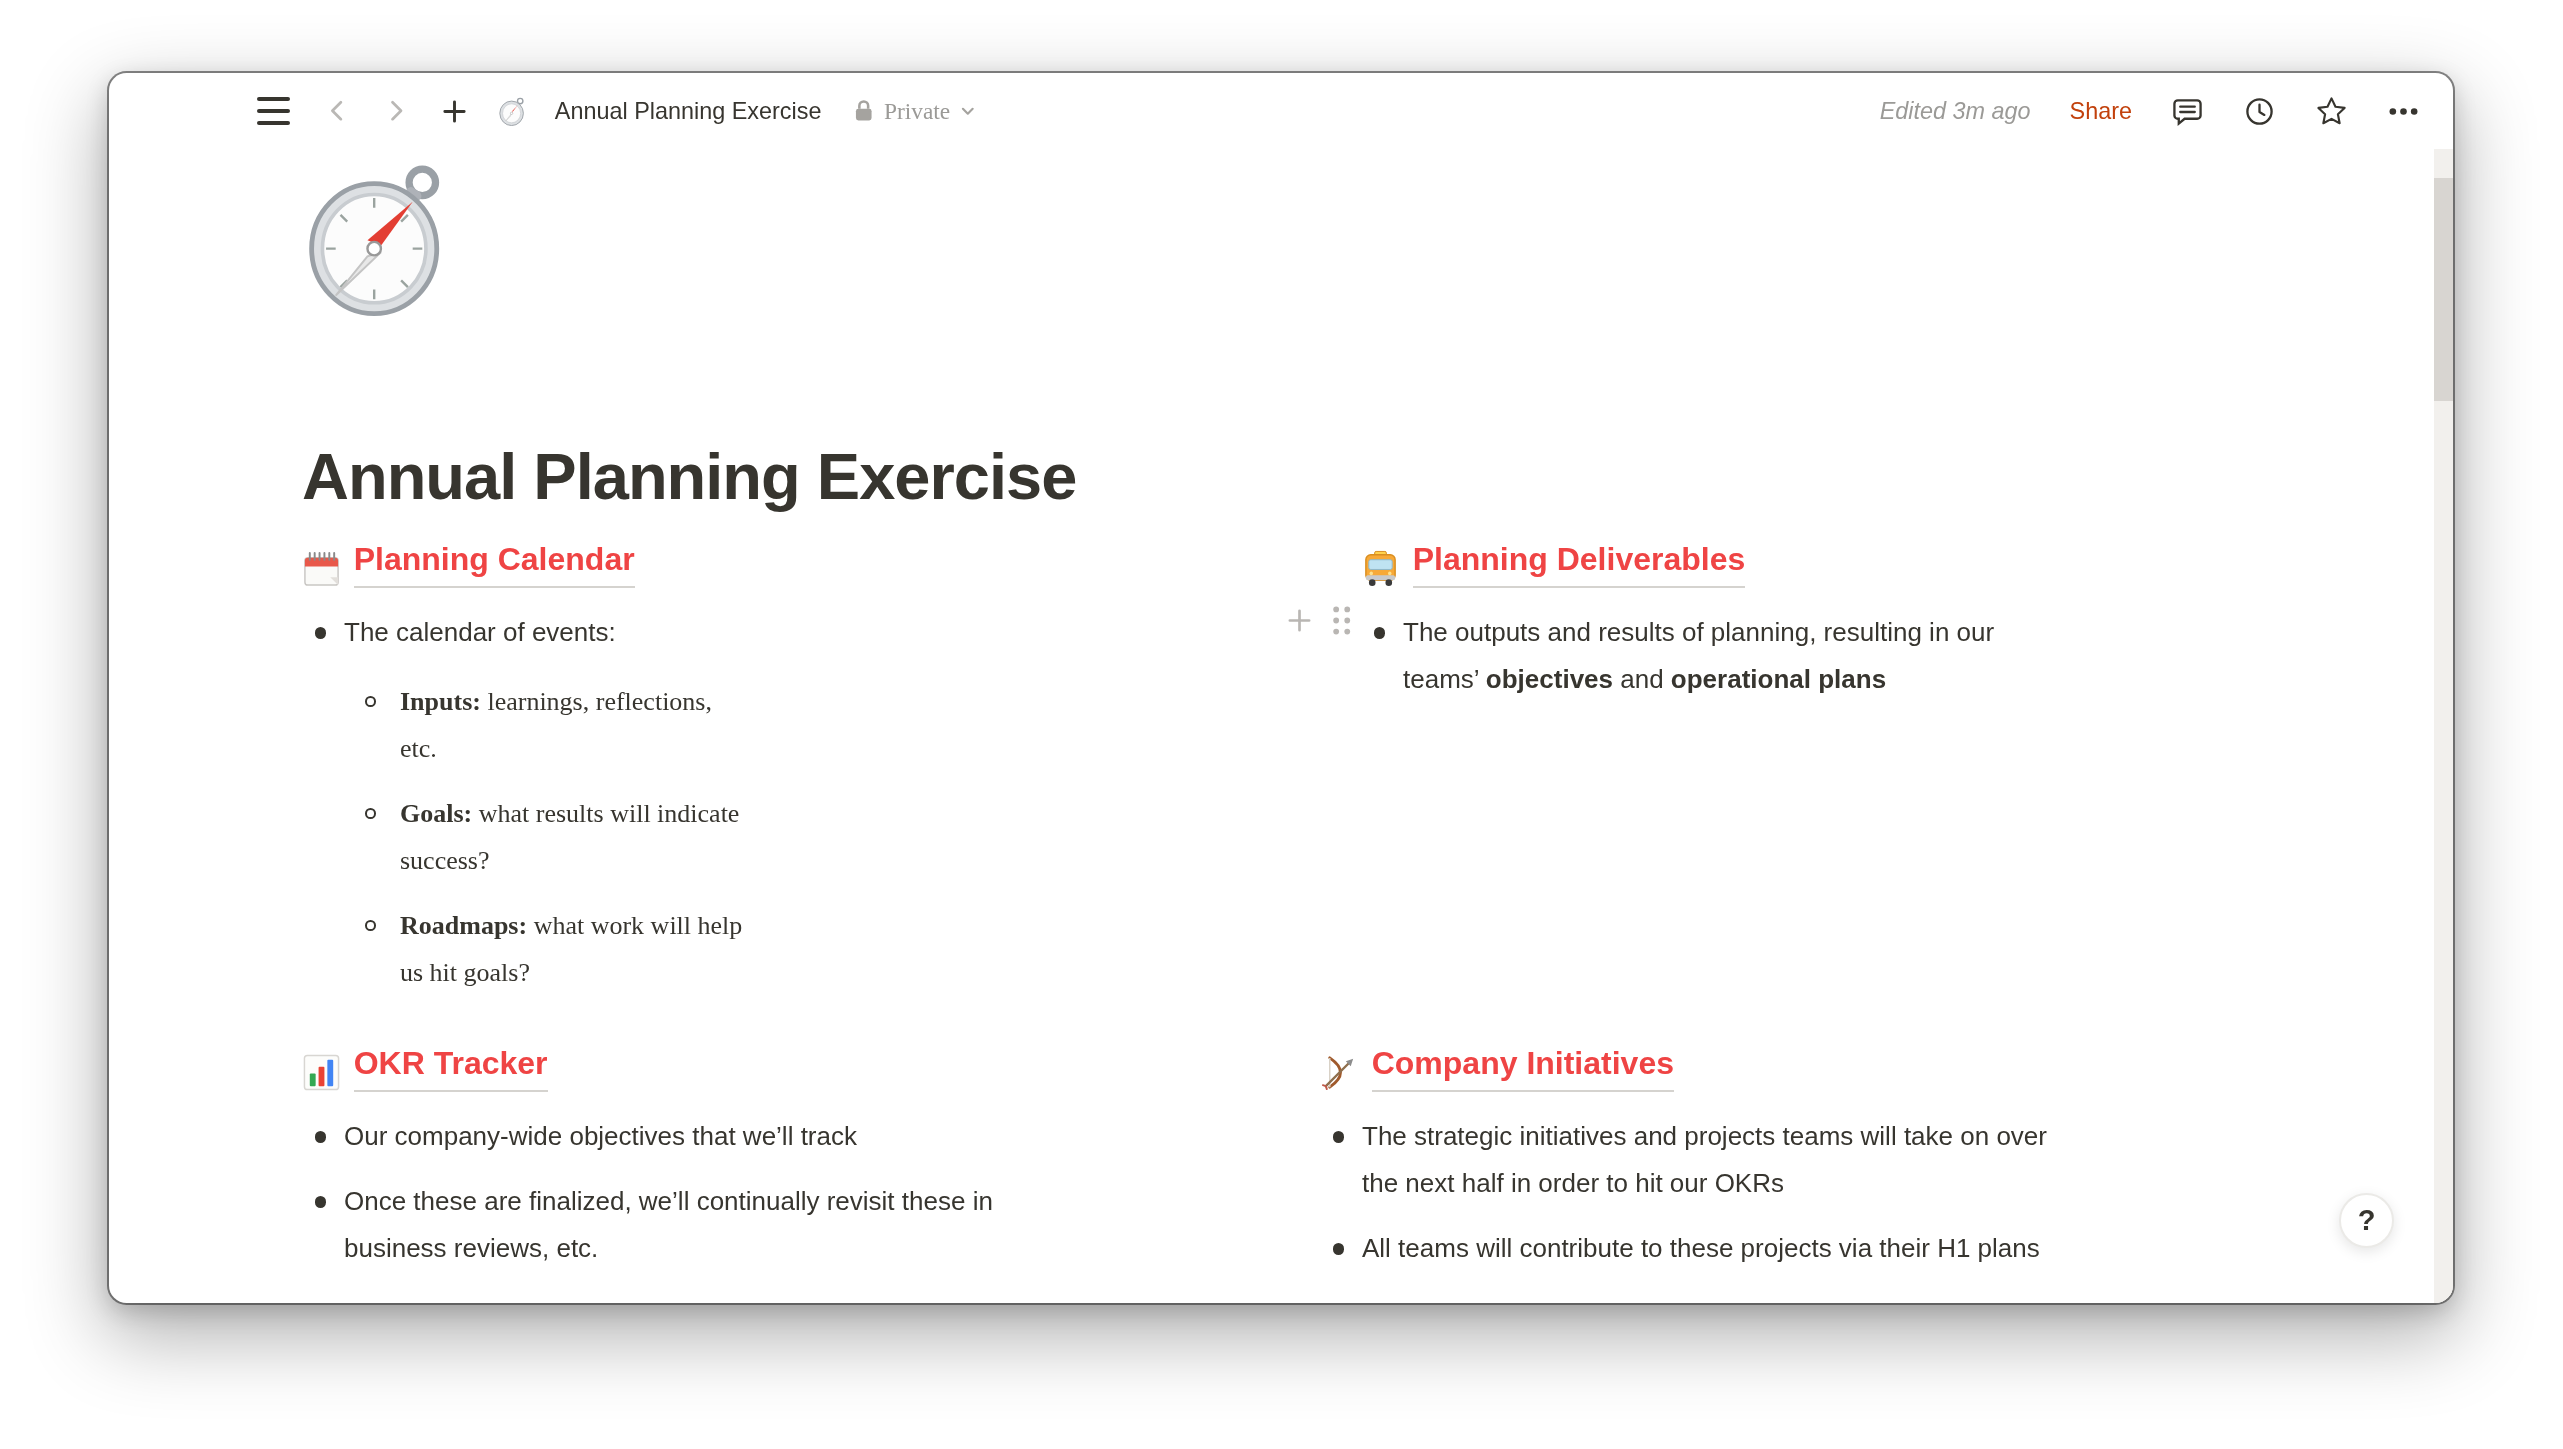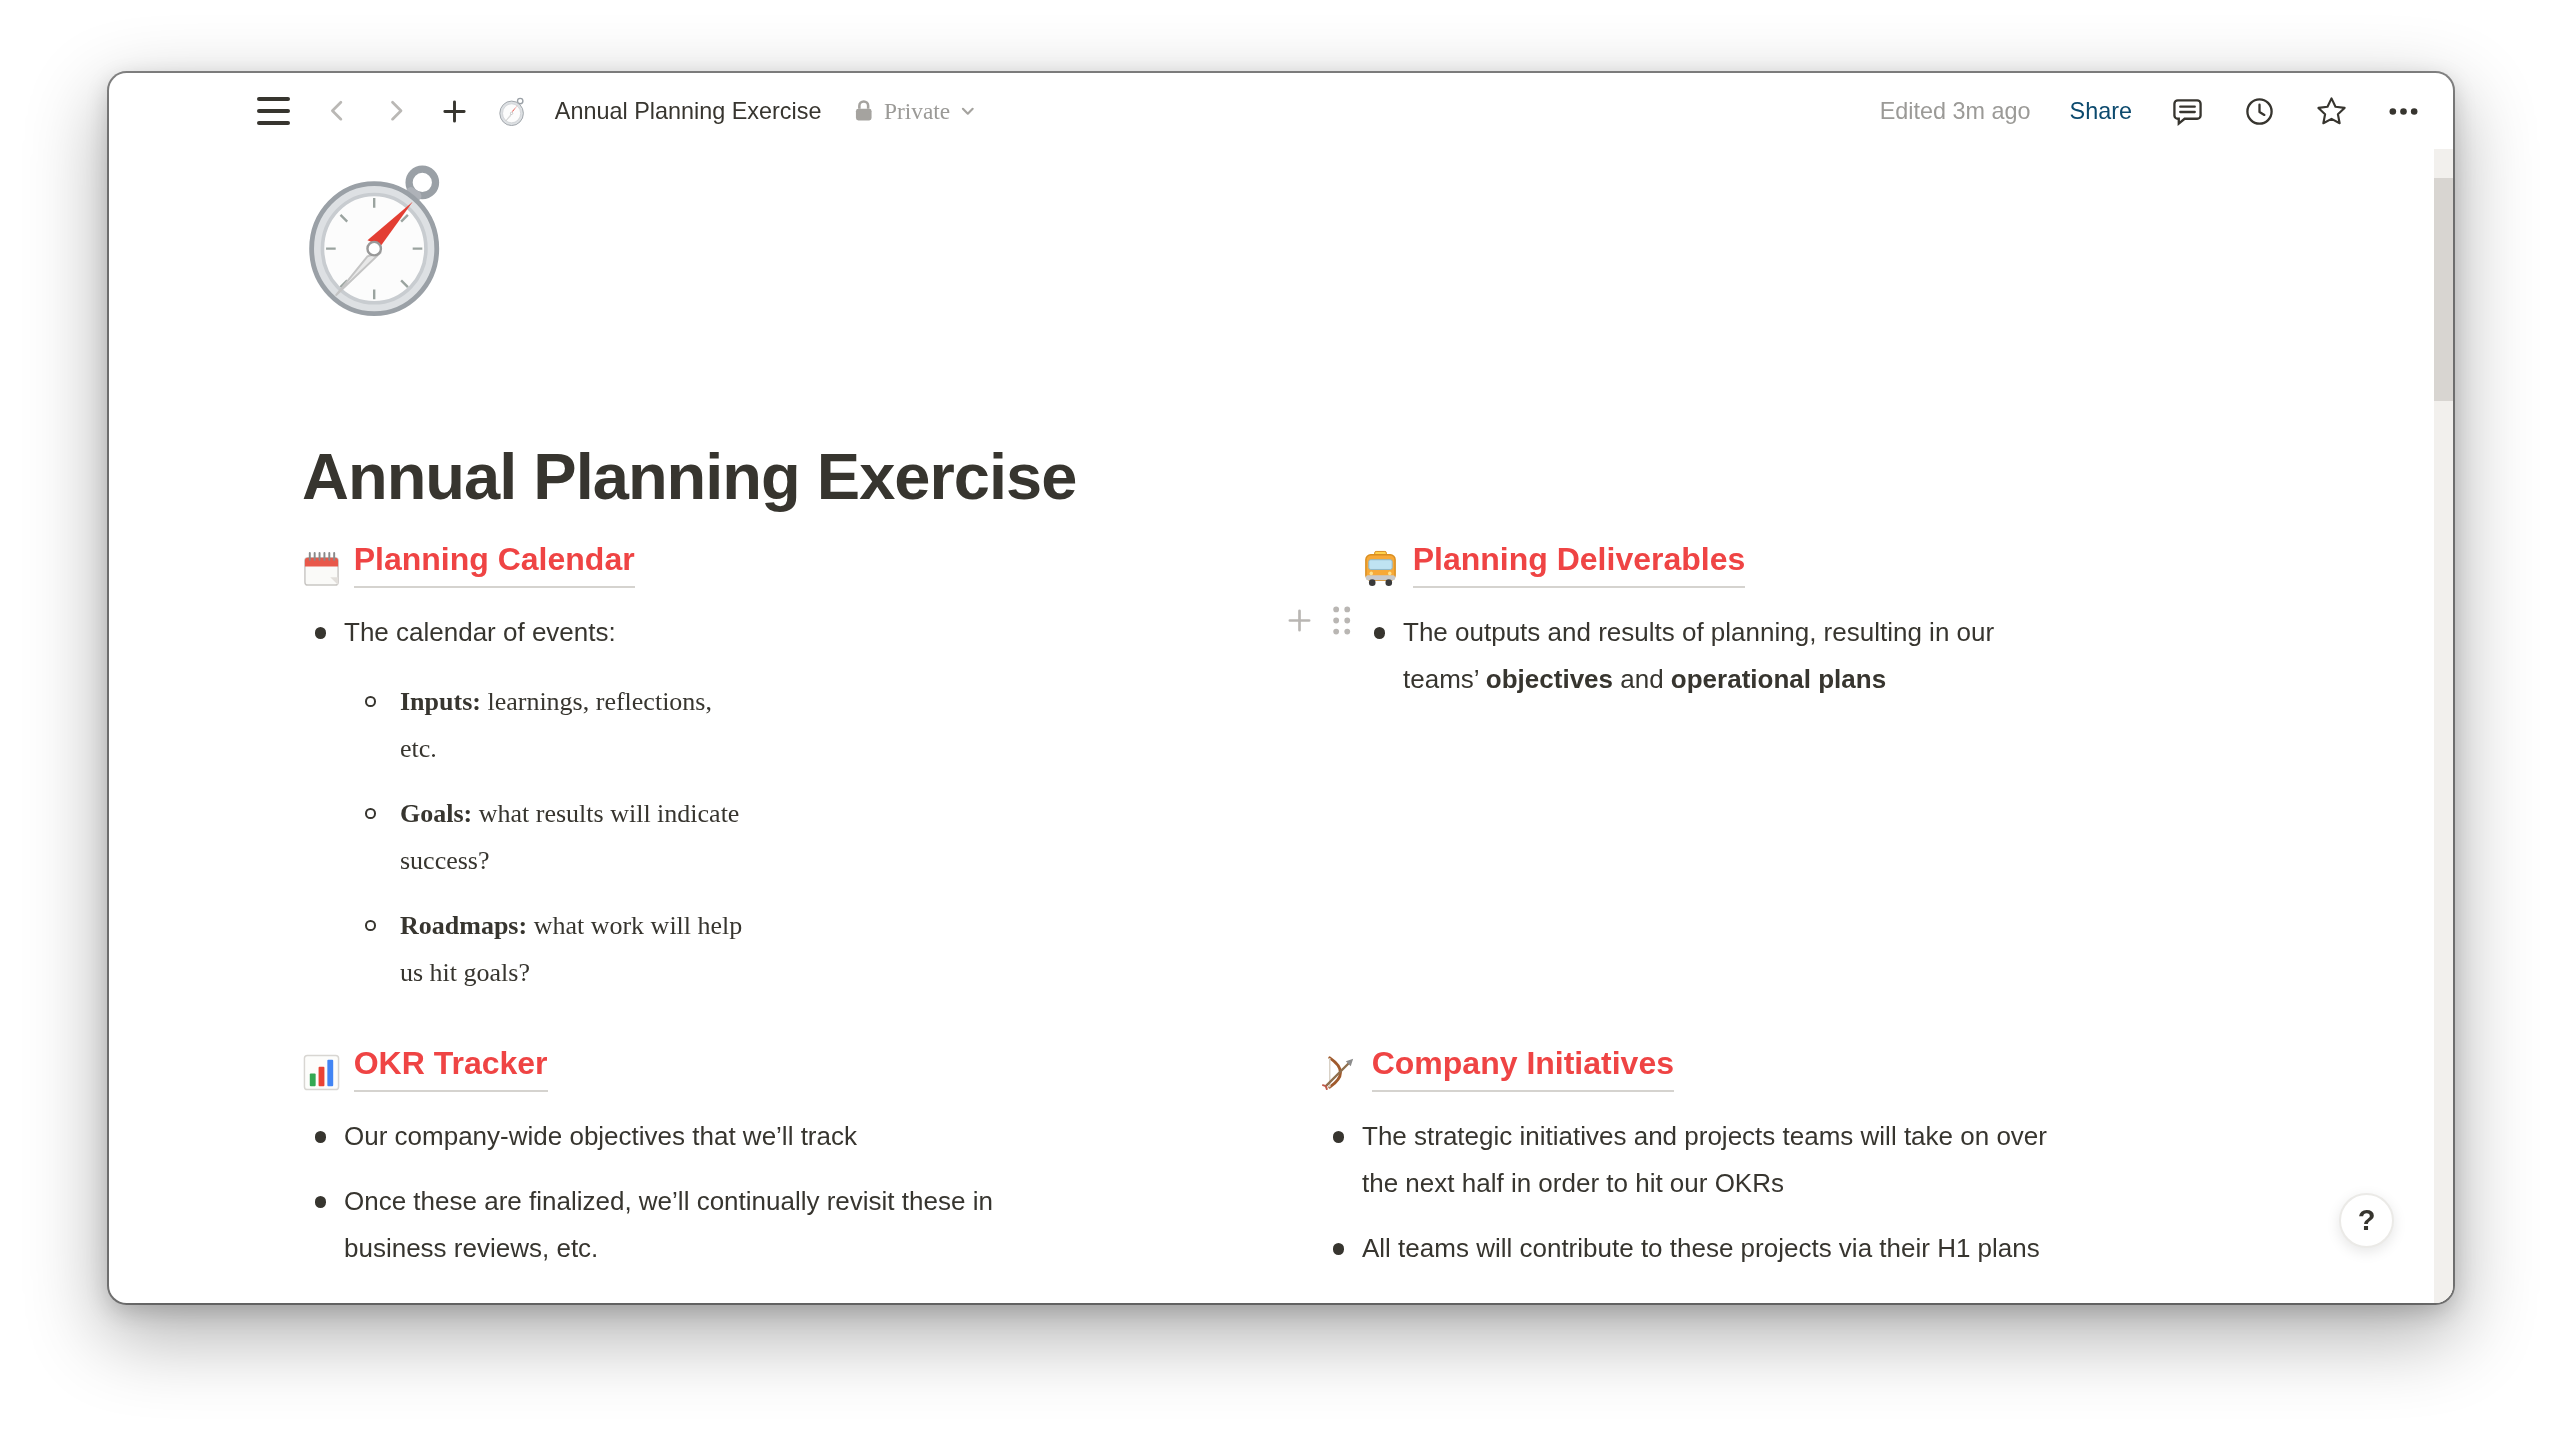--- a/index.html
+++ b/index.html
@@ -11,22 +11,22 @@
   
   .topbar{position:absolute;left:0;top:0;right:0;height:76px;display:flex;align-items:center;
     padding:0 33px 0 148px;box-sizing:border-box;font-size:23.4px;}
   .tb-left{display:flex;align-items:center;gap:25.4px;flex:1;min-width:0;}
   .hamburger{display:flex;flex-direction:column;gap:7.8px;width:33px;cursor:pointer;margin-right:5.9px;}
   .hamburger i{display:block;height:3.9px;border-radius:2px;background:#37352F;}
   .navchev{width:25.4px;height:25.4px;}
   .tb-title{font-weight:500;color:#37352F;white-space:nowrap;}
   .privacy{display:flex;align-items:center;gap:9.8px;color:#9B9A97;margin-left:5.9px;font-family:Liberation Serif, serif;}
   .tb-right{display:flex;align-items:center;gap:39px;}
-  .edited{color:#9B9A97;}
-  .share{color:#0c4a6e;cursor:pointer;}
+  .edited{color:#9B9A97;font-style:italic;}
+  .share{color:#c2410c;cursor:pointer;}
   .icon-btn{display:flex;align-items:center;justify-content:center;width:33px;height:33px;cursor:pointer;}
   
   .page-icon-big{position:absolute;left:193px;top:89px;width:154px;height:154px;cursor:pointer;}
   .page-title{position:absolute;left:193px;top:322px;font-size:65px;font-weight:700;letter-spacing:-1px;color:#37352F;}
   .col{position:absolute;font-size:26px;line-height:47px;}
   .col-a{left:193px;top:465px;width:645px;}
   .col-b{left:1252px;top:465px;width:938px;}
   .col-c{left:193px;top:969px;width:987px;}
   .col-d{left:1211px;top:969px;width:1045px;}
   .h3link{display:flex;align-items:flex-end;gap:12.7px;font-size:32px;line-height:43px;font-weight:600;

